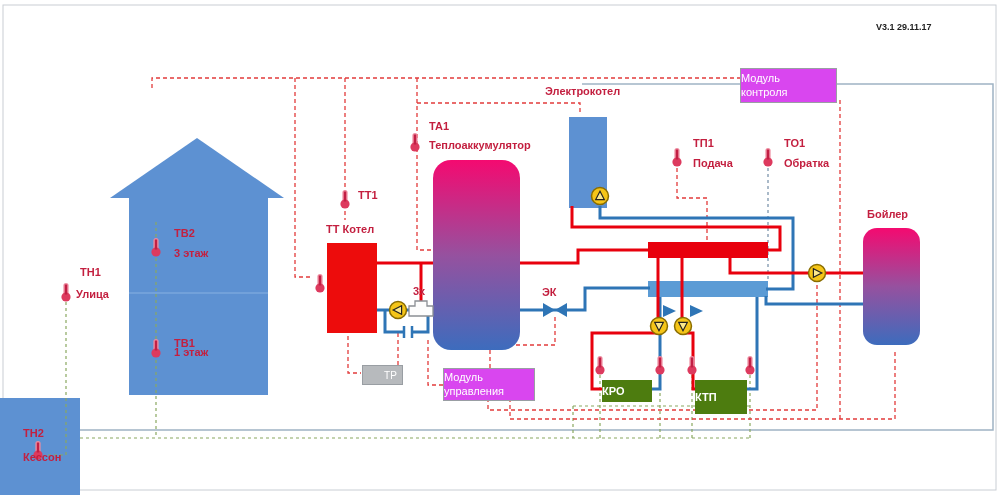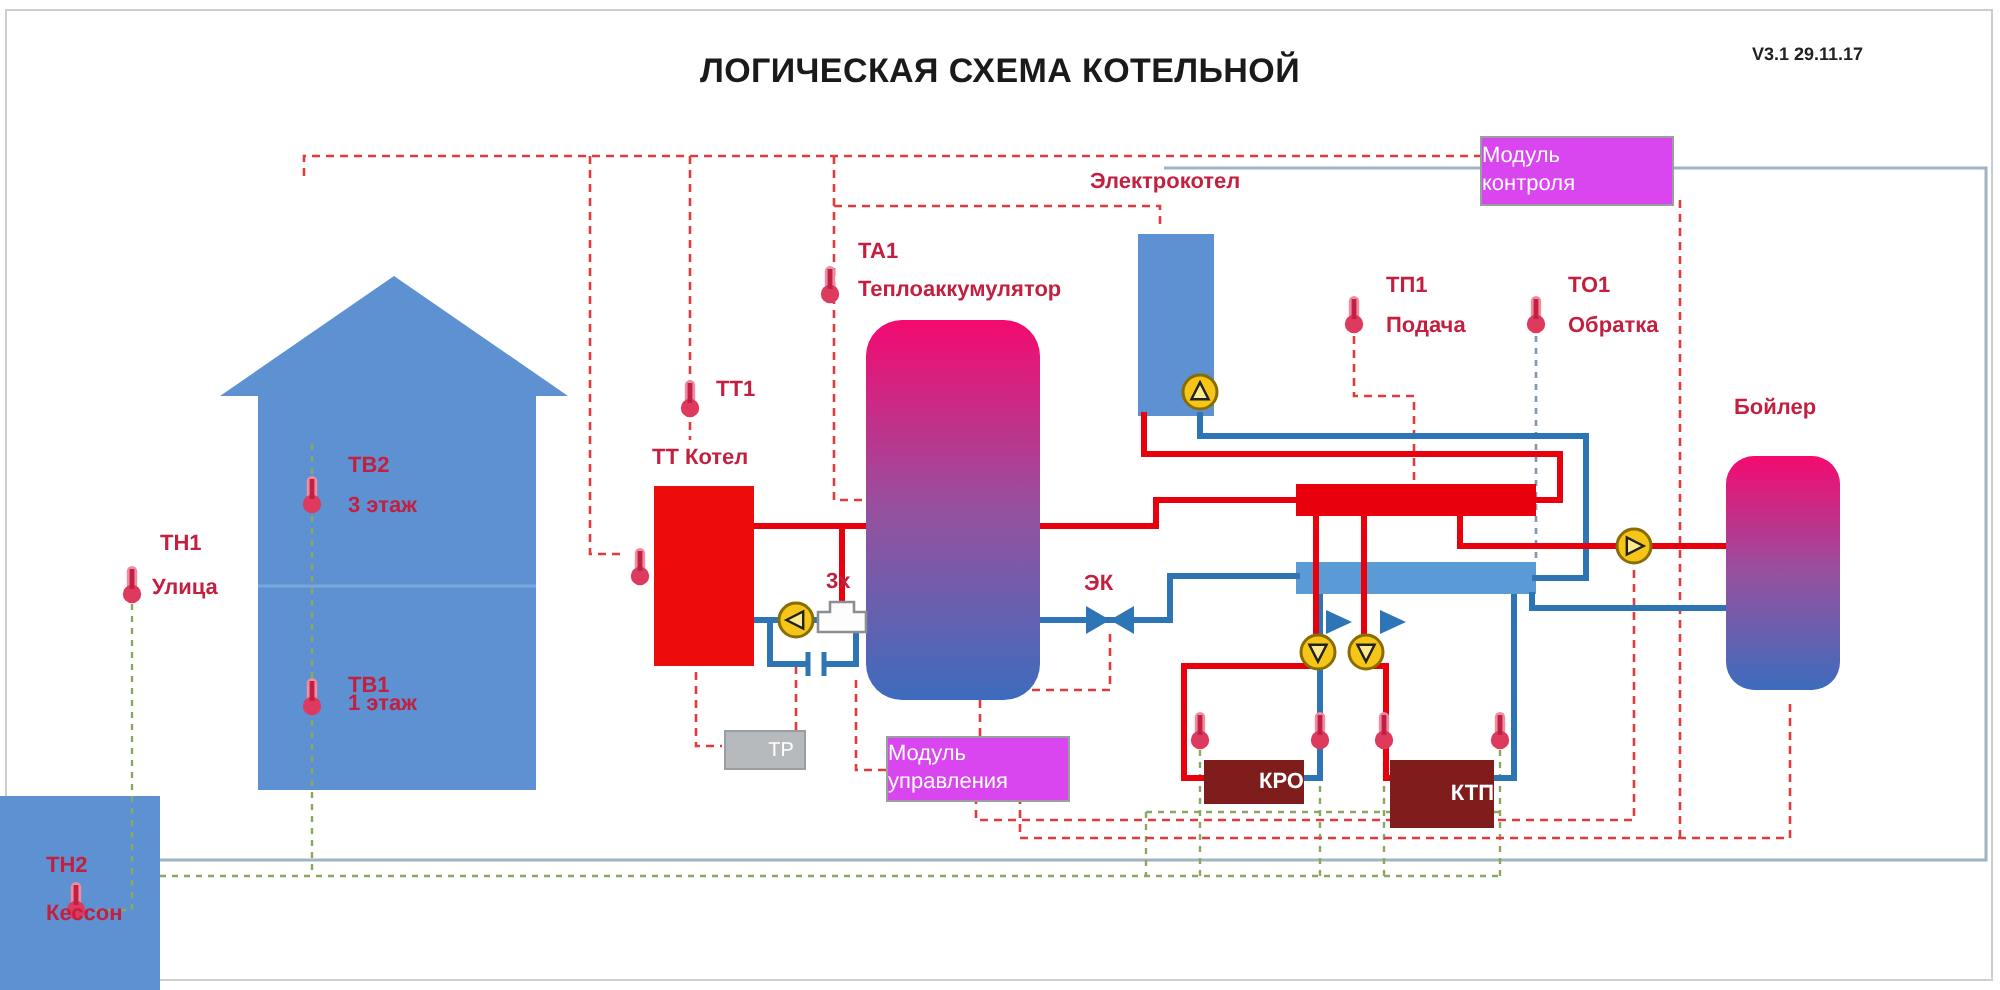--- a/index.html
+++ b/index.html
@@ -6,22 +6,22 @@
   .stage{position:relative;width:1000px;height:495px;background:#ffffff;overflow:hidden;
          font-family:"Liberation Sans",sans-serif;}
   .stage svg{position:absolute;left:0;top:0;}
   .lbl{position:absolute;font-size:11px;line-height:1.15;font-weight:700;color:#c31f3f;white-space:nowrap;}
   .title{position:absolute;left:0;right:0;top:26px;text-align:center;font-size:17px;font-weight:700;
          color:#1a1a1a;letter-spacing:.2px;}
   .version{position:absolute;left:876px;top:22px;font-size:9px;font-weight:700;color:#222;}
   .modbox{position:absolute;background:#d946ef;border:1.5px solid #999ea3;color:#fff;
           display:flex;flex-direction:column;align-items:flex-start;justify-content:center;
           font-size:11px;line-height:1.25;text-align:center;}
-  .bluebox{position:absolute;background:#7f1d1d;color:#fff;display:flex;align-items:center;
-           justify-content:flex-end;font-size:11px;font-weight:700;}
+  .bluebox{position:absolute;background:#4d7c0f;color:#fff;display:flex;align-items:center;
+           justify-content:flex-start;font-size:11px;font-weight:700;}
   .trbox{position:absolute;background:#b7babd;border:1.5px solid #999ea3;color:#fff;font-size:10px;
          display:flex;align-items:center;justify-content:center;padding-left:16px;}
 </style>
 </head>
 <body>
 
 <div class="stage">
 
 <svg width="1000" height="495" viewBox="0 0 1000 495">
   <defs>
@@ -147,35 +147,34 @@
   <use href="#th" transform="translate(156,252)"></use>
   <use href="#th" transform="translate(156,353)"></use>
   <use href="#th" transform="translate(66,297)"></use>
   <use href="#th" transform="translate(38,455)"></use>
   <use href="#th" transform="translate(600,370)"></use>
   <use href="#th" transform="translate(660,370)"></use>
   <use href="#th" transform="translate(692,370)"></use>
   <use href="#th" transform="translate(750,370)"></use>
 </svg>
 
-  <div class="title">ЛОГИЧЕСКАЯ СХЕМА КОТЕЛЬНОЙ</div>
   <div class="version">V3.1 29.11.17</div>
 
   <div class="lbl" style="left:545px;top:85px;">Электрокотел</div>
   <div class="lbl" style="left:429px;top:120px;">ТА1</div>
   <div class="lbl" style="left:429px;top:139px;">Теплоаккумулятор</div>
   <div class="lbl" style="left:358px;top:189px;">ТТ1</div>
   <div class="lbl" style="left:326px;top:223px;">ТТ Котел</div>
   <div class="lbl" style="left:397px;top:285px;margin-left:16px;">3х</div>
   <div class="lbl" style="left:542px;top:286px;">ЭК</div>
   <div class="lbl" style="left:693px;top:137px;">ТП1</div>
   <div class="lbl" style="left:693px;top:157px;">Подача</div>
   <div class="lbl" style="left:784px;top:137px;">ТО1</div>
   <div class="lbl" style="left:784px;top:157px;">Обратка</div>
-  <div class="lbl" style="left:867px;top:198px;">Бойлер</div>
+  <div class="lbl" style="left:867px;top:208px;">Бойлер</div>
   <div class="lbl" style="left:174px;top:227px;">ТВ2</div>
   <div class="lbl" style="left:174px;top:247px;">3 этаж</div>
   <div class="lbl" style="left:80px;top:266px;">ТН1</div>
   <div class="lbl" style="left:76px;top:288px;">Улица</div>
   <div class="lbl" style="left:174px;top:325px;margin-top:12px;">ТВ1</div>
   <div class="lbl" style="left:174px;top:346px;">1 этаж</div>
   <div class="lbl" style="left:23px;top:427px;">ТН2</div>
   <div class="lbl" style="left:23px;top:451px;">Кессон</div>
 
   <div class="modbox" style="left:740px;top:68px;width:95px;height:33px;">

